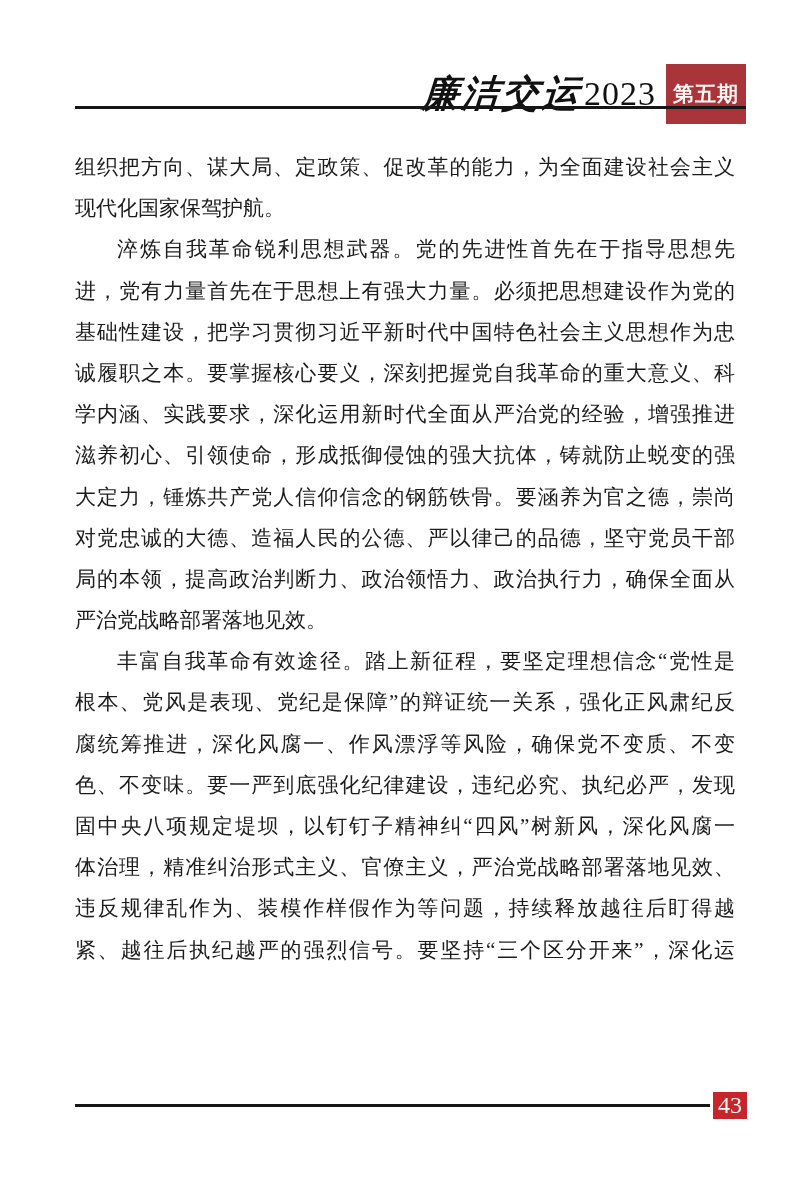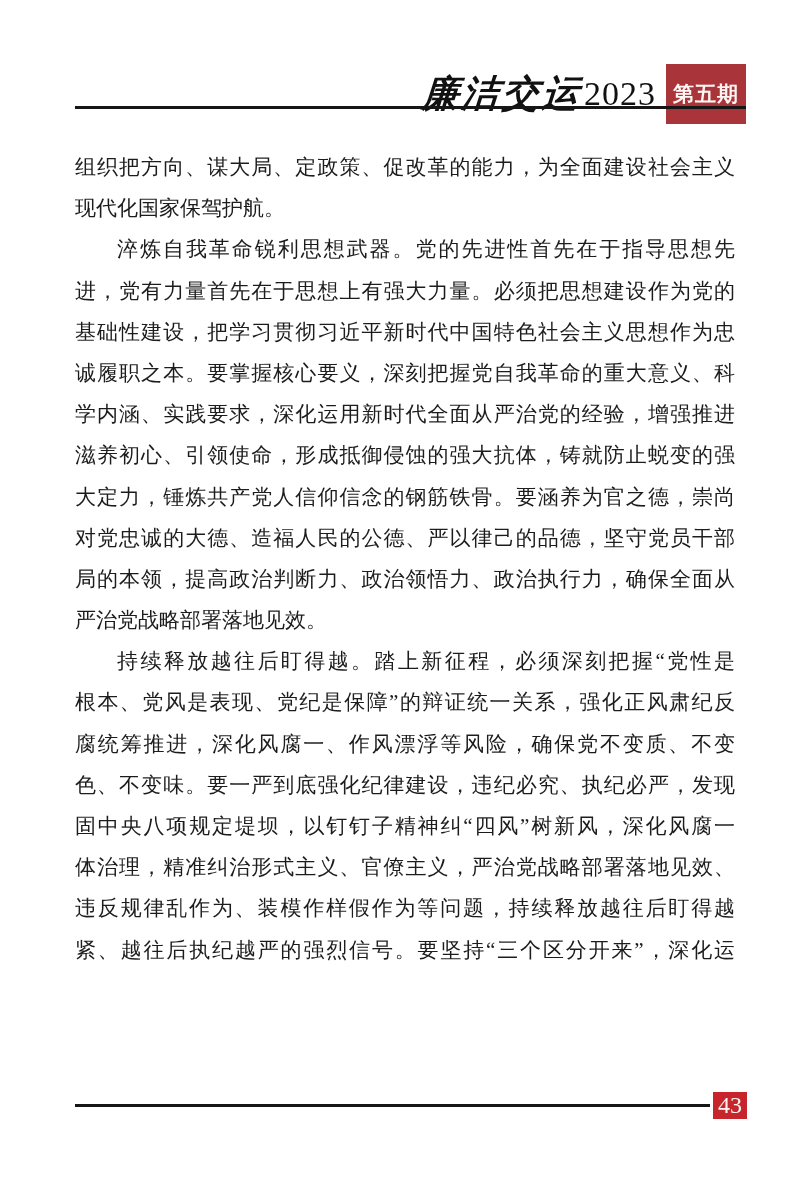--- a/index.html
+++ b/index.html
@@ -106,21 +106,21 @@
       <div class="text-line indent">淬炼自我革命锐利思想武器。党的先进性首先在于指导思想先</div>
       <div class="text-line">进，党有力量首先在于思想上有强大力量。必须把思想建设作为党的</div>
       <div class="text-line">基础性建设，把学习贯彻习近平新时代中国特色社会主义思想作为忠</div>
       <div class="text-line">诚履职之本。要掌握核心要义，深刻把握党自我革命的重大意义、科</div>
       <div class="text-line">学内涵、实践要求，深化运用新时代全面从严治党的经验，增强推进</div>
       <div class="text-line">滋养初心、引领使命，形成抵御侵蚀的强大抗体，铸就防止蜕变的强</div>
       <div class="text-line">大定力，锤炼共产党人信仰信念的钢筋铁骨。要涵养为官之德，崇尚</div>
       <div class="text-line">对党忠诚的大德、造福人民的公德、严以律己的品德，坚守党员干部</div>
       <div class="text-line">局的本领，提高政治判断力、政治领悟力、政治执行力，确保全面从</div>
       <div class="text-line no-justify">严治党战略部署落地见效。</div>
-      <div class="text-line indent">持续释放越往后盯得越。踏上新征程，必须深刻把握“党性是</div>
+      <div class="text-line indent">丰富自我革命有效途径。踏上新征程，要坚定理想信念“党性是</div>
       <div class="text-line">根本、党风是表现、党纪是保障”的辩证统一关系，强化正风肃纪反</div>
       <div class="text-line">腐统筹推进，深化风腐一、作风漂浮等风险，确保党不变质、不变</div>
       <div class="text-line">色、不变味。要一严到底强化纪律建设，违纪必究、执纪必严，发现</div>
       <div class="text-line">固中央八项规定堤坝，以钉钉子精神纠“四风”树新风，深化风腐一</div>
       <div class="text-line">体治理，精准纠治形式主义、官僚主义，严治党战略部署落地见效、</div>
       <div class="text-line">违反规律乱作为、装模作样假作为等问题，持续释放越往后盯得越</div>
       <div class="text-line">紧、越往后执纪越严的强烈信号。要坚持“三个区分开来”，深化运</div>
     </main>
 
   <div class="footer-rule"></div>

